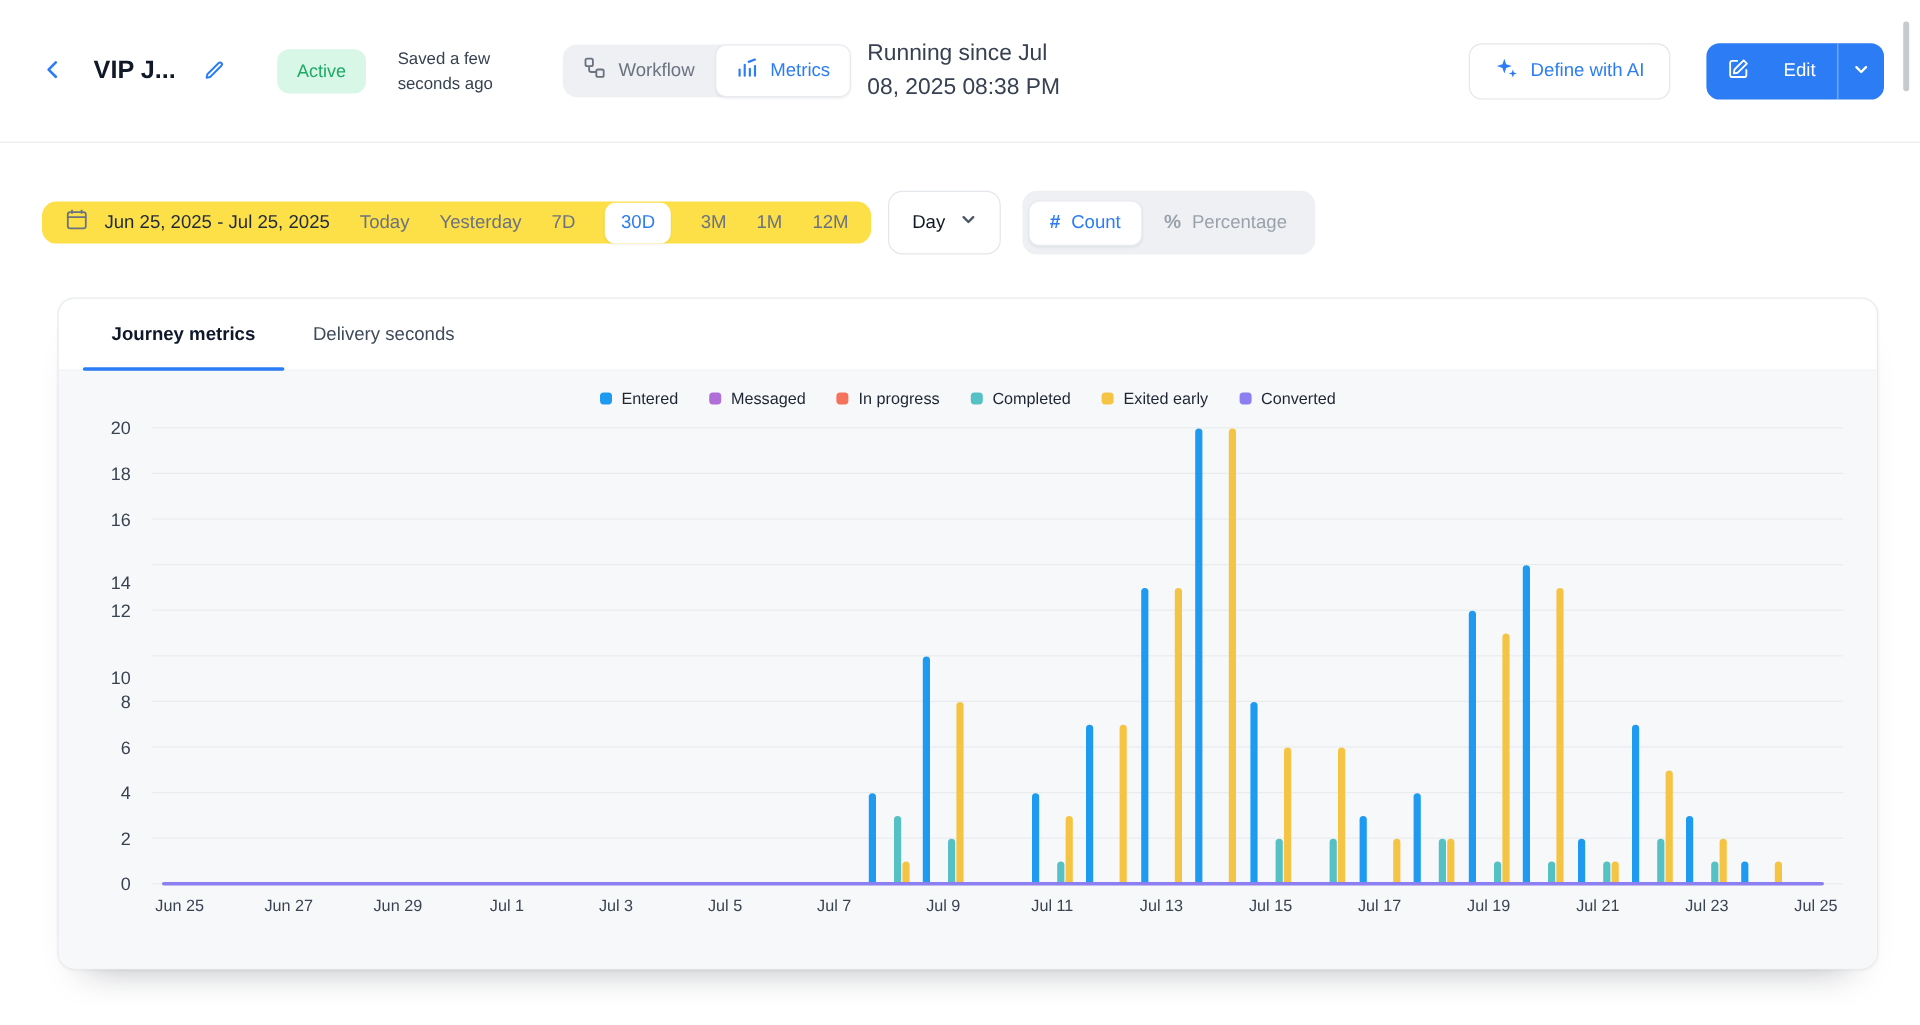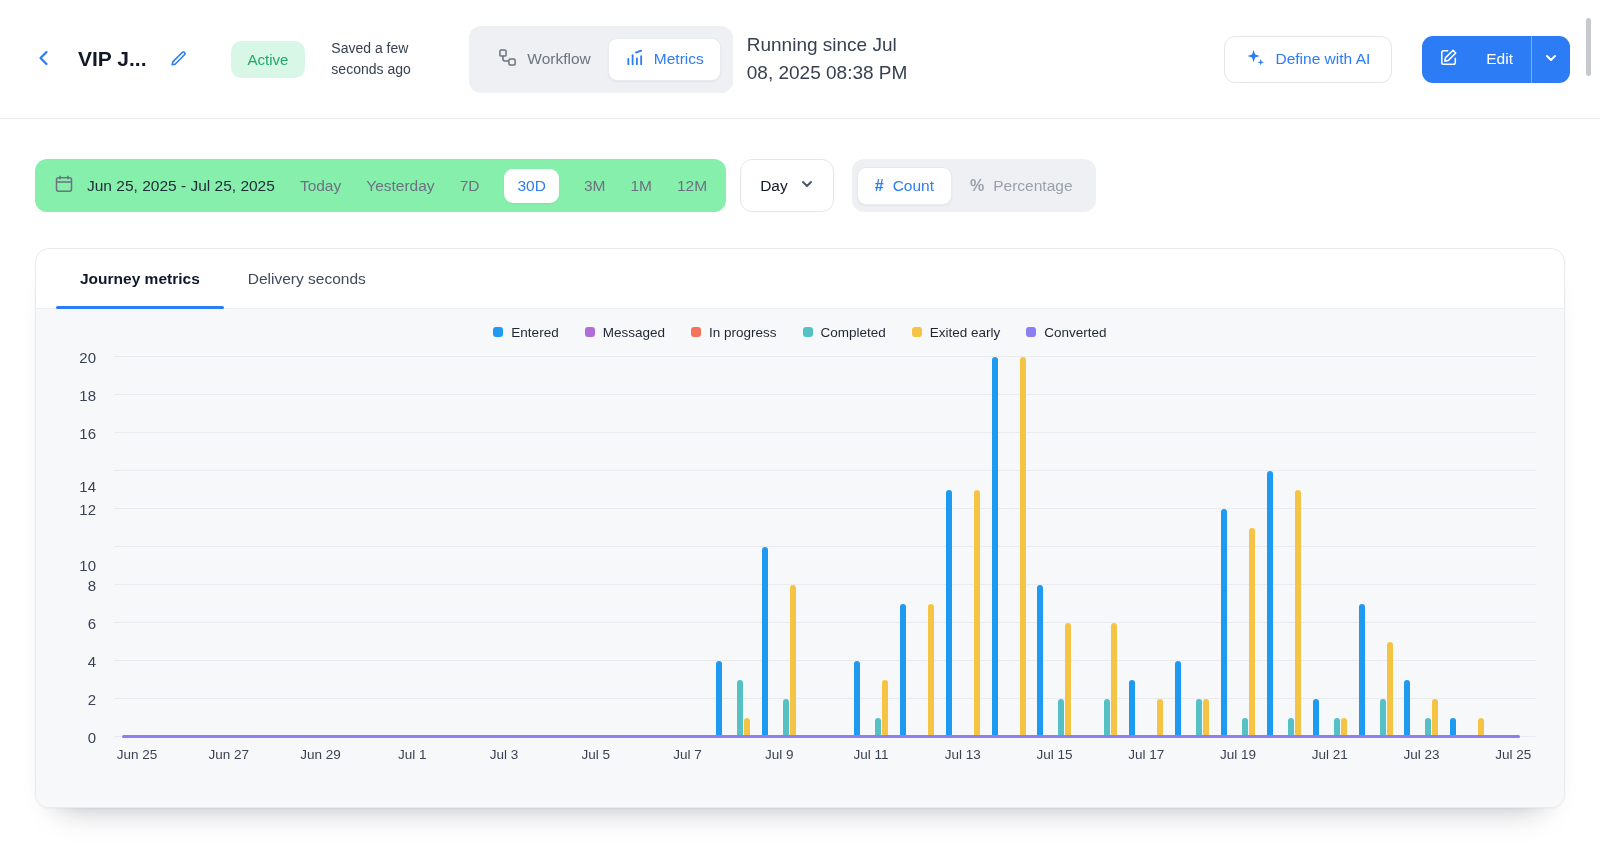--- a/index.html
+++ b/index.html
@@ -9,43 +9,43 @@
     overflow:hidden;position:relative;
   }
   
   .header{height:119px;display:flex;align-items:center;padding:0 30px;border-bottom:1px solid #e9ebee;box-sizing:border-box;}
   .icon-btn{background:none;border:none;padding:4px;cursor:pointer;display:inline-flex;align-items:center;}
   .back-btn{margin-right:20px;}
   .page-title{font-size:21px;font-weight:700;color:#111827;margin:0 18px 0 0;}
   .title-edit{margin-right:38px;}
   .badge{background:#d9f7e7;color:#1fa968;font-size:15px;font-weight:500;padding:10px 17px;border-radius:10px;margin-right:26px;}
   .saved-text{width:100px;font-size:14px;line-height:1.5;color:#374151;margin-right:38px;}
-  .seg{background:#eef0f3;border-radius:12px;padding:12px;display:flex;align-items:center;margin-right:14px;}
+  .seg{background:#eef0f3;border-radius:12px;padding:0;display:flex;align-items:center;margin-right:14px;}
   .seg-item{display:flex;align-items:center;gap:10px;padding:9px 16px;color:#6b7280;font-size:15.5px;font-weight:500;border-radius:9px;cursor:pointer;border:1px solid transparent;}
   .seg-item.active{background:#fff;color:#2b7cf5;border:1px solid #e7eaef;box-shadow:0 1px 2px rgba(0,0,0,.05);}
   .running-text{width:162px;font-size:19px;line-height:1.5;color:#374151;}
   .header-right{margin-left:auto;display:flex;align-items:center;gap:30px;}
   .btn-outline{display:inline-flex;align-items:center;gap:11px;height:47px;padding:0 21px;background:#fff;border:1px solid #e3e6ea;border-radius:11px;color:#2b7cf5;font-size:15.5px;font-weight:500;cursor:pointer;font-family:inherit;}
   .btn-edit{display:inline-flex;height:47px;border-radius:11px;overflow:hidden;background:#2b7cf5;color:#fff;border:none;padding:0;cursor:pointer;font-family:inherit;}
   .btn-edit .edit-main{display:flex;align-items:center;gap:28px;padding:0 18px;font-size:15.5px;font-weight:500;color:#fff;}
   .btn-edit .edit-caret{width:38px;display:flex;align-items:center;justify-content:center;border-left:1px solid rgba(255,255,255,.4);}
   .scrollbar{width:5px;height:58px;background:#c6c9ce;border-radius:3px;position:absolute;right:9px;top:18px;}
   
   .filter-row{display:flex;align-items:center;padding:0 35px;margin-top:40px;gap:12px;}
-  .filter-group{background:#86efac;border-radius:12px;display:flex;align-items:center;height:53px;padding:0 19px;gap:25px;}
+  .filter-group{background:#fde047;border-radius:12px;display:flex;align-items:center;height:35px;padding:0 19px;gap:25px;}
   .date-range{display:flex;align-items:center;gap:13px;font-size:15.5px;color:#1f2937;font-weight:500;}
   .preset{color:#6b7280;font-size:15.5px;font-weight:500;background:none;border:none;cursor:pointer;padding:8px 0;font-family:inherit;}
   .preset.active{background:#fff;color:#2b7cf5;padding:8px 13px;border-radius:9px;box-shadow:0 1px 2px rgba(0,0,0,.05);}
   .day-btn{height:53px;background:#fff;border:1px solid #e3e6ea;border-radius:12px;padding:0 19px;display:flex;align-items:center;gap:12px;font-size:15.5px;color:#111827;font-weight:500;cursor:pointer;font-family:inherit;margin-left:2px;}
   .mode-group{background:#eef0f3;border-radius:12px;padding:5px;display:flex;align-items:center;margin-left:6px;height:53px;box-sizing:border-box;}
   .mode-item{display:flex;align-items:center;gap:9px;padding:9px 17px;font-size:15.5px;font-weight:500;color:#9aa1ab;border-radius:9px;cursor:pointer;border:1px solid transparent;background:none;font-family:inherit;}
   .mode-item.active{background:#fff;color:#2b7cf5;border:1px solid #e7eaef;box-shadow:0 1px 2px rgba(0,0,0,.05);}
   .glyph-icon{font-size:16px;font-weight:700;}
   
-  .card{margin:36px 35px 0 35px;background:#fff;border:1px solid #e8ebee;border-radius:14px;height:560px;box-sizing:border-box;overflow:hidden;box-shadow:0 1px 2px rgba(16,24,40,.04),0 22px 30px -24px rgba(16,24,40,.35);}
+  .card{margin:36px 35px 0 48px;background:#fff;border:1px solid #e8ebee;border-radius:14px;height:560px;box-sizing:border-box;overflow:hidden;box-shadow:0 1px 2px rgba(16,24,40,.04),0 22px 30px -24px rgba(16,24,40,.35);}
   .tabs{display:flex;align-items:stretch;height:60px;padding-left:20px;border-bottom:1px solid #edeff2;box-sizing:border-box;}
   .tab{position:relative;display:flex;align-items:center;padding:0 24px;font-size:15.5px;font-weight:500;color:#3f4a5a;cursor:pointer;background:none;border:none;font-family:inherit;}
   .tab.active{font-weight:700;color:#0f172a;}
   .tab.active::after{content:"";position:absolute;left:0;right:0;bottom:-1px;height:3px;background:#2b7cf5;border-radius:2px;}
   .chart-panel{background:#f7f8f9;height:500px;box-sizing:border-box;padding-top:10px;}
   .legend{display:flex;justify-content:center;align-items:center;gap:26px;height:26px;}
   .legend-item{display:flex;align-items:center;gap:8px;cursor:pointer;}
   .legend-swatch{width:10px;height:10px;border-radius:3px;display:inline-block;}
   .legend-item span:last-child{font-size:13.5px;color:#1f2633;}
   .chart-row{display:flex;margin-top:12px;}

